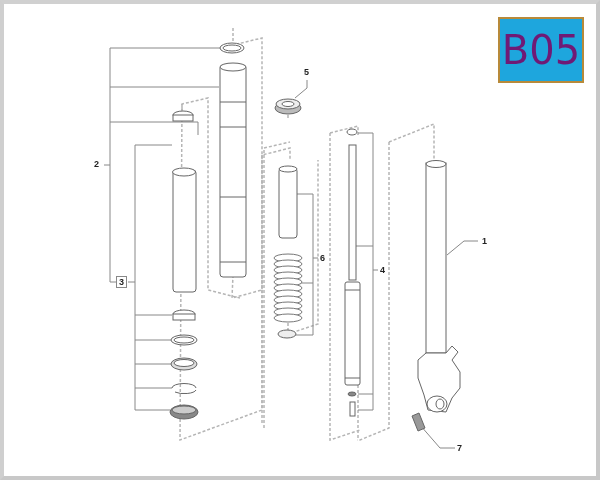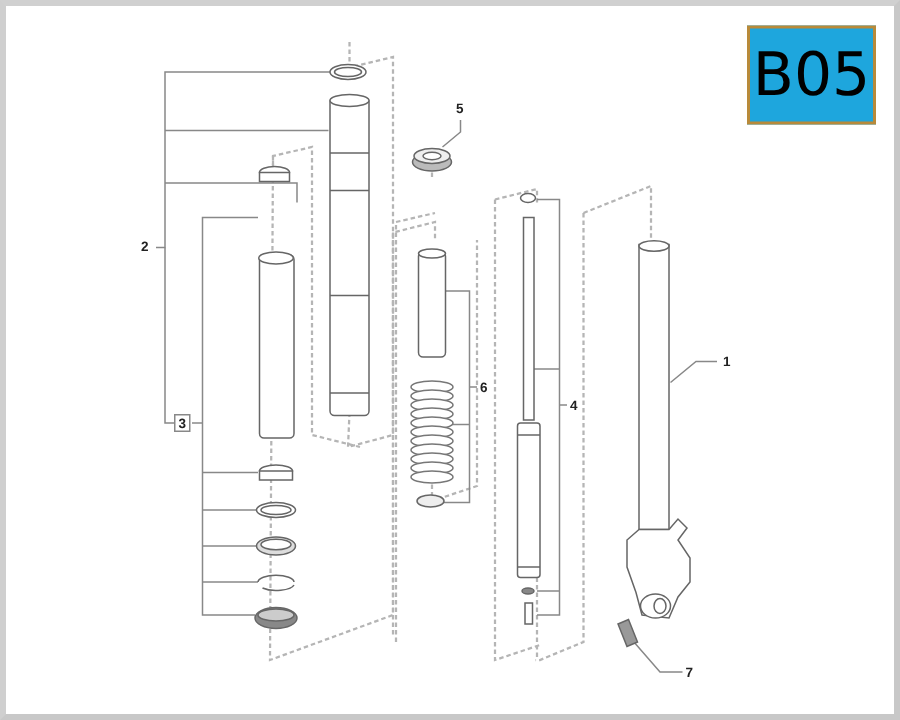--- a/index.html
+++ b/index.html
@@ -1,18 +1,18 @@
 <!DOCTYPE html>
 <html><head>
 <meta charset="utf-8">
 <style>
   html,body{margin:0;padding:0;background:#fff;}
   body{width:600px;height:480px;position:relative;overflow:hidden;font-family:"Liberation Sans",sans-serif;}
   .frame{position:absolute;left:0;top:0;width:600px;height:480px;box-sizing:border-box;border:4px solid #c8c8c8;border-top:4px solid #d0d0d0;border-left:4px solid #cfcfcf;background:#fff;}
-  .badge{position:absolute;left:498px;top:17px;width:86px;height:66px;box-sizing:border-box;background:#1ea6dd;border:2px solid #b88a3a;display:flex;align-items:center;justify-content:center;color:#000000;font-size:40px;font-family:"DejaVu Sans",sans-serif;letter-spacing:0px;}
+  .badge{position:absolute;left:498px;top:17px;width:86px;height:66px;box-sizing:border-box;background:#1ea6dd;border:2px solid #b88a3a;display:flex;align-items:center;justify-content:center;color:#701a75;font-size:40px;font-family:"DejaVu Sans",sans-serif;letter-spacing:0px;}
   svg{position:absolute;left:0;top:0;}
   .callout{position:absolute;font-size:9px;font-weight:bold;color:#222;}
 </style>
 </head>
 <body>
 
 <div class="frame"></div>
 
 <svg width="600" height="480" viewBox="0 0 600 480">
   <g fill="none" stroke="#9a9a9a" stroke-width="1">

